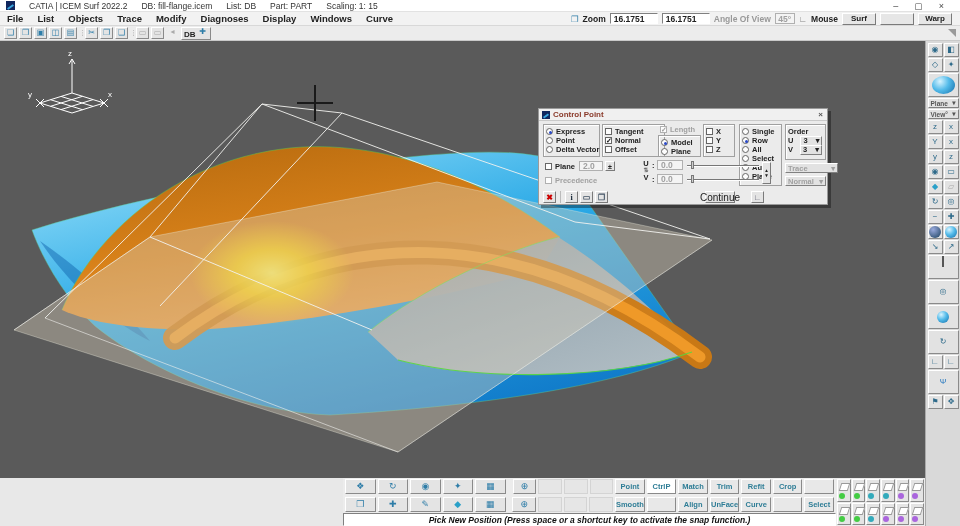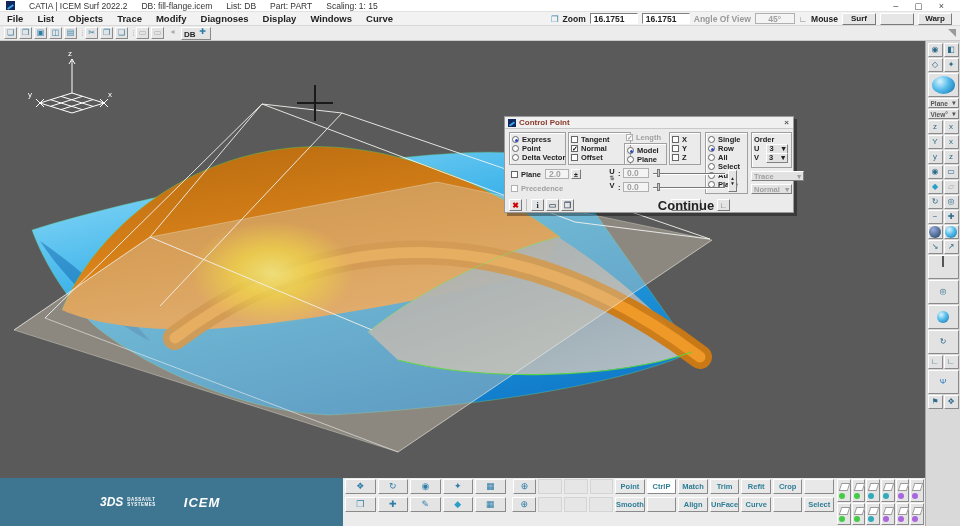--- a/index.html
+++ b/index.html
@@ -22,21 +22,21 @@
   .tbtn.gray { color:#aaa; }
   .tsep { width:4px; color:#9a9a9a; font-size:7px; text-align:center;}
   .db-box { display:flex; align-items:flex-end; gap:2px; border:1px solid; border-color:#fff #8a8a8a #8a8a8a #fff; padding:0 2px; height:13px; background:#e4e4e4;}
   .db-lbl { font-size:8px; font-weight:bold; color:#222;}
   .corner-tri { margin-left:auto; width:0; height:0; border-left:8px solid transparent; border-top:8px solid #9a9a9a;}
 
   
   .viewport { position:absolute; left:0; top:41px; width:925px; height:437px; background:#5a5a5a; overflow:hidden;}
 
   
-  .dlg { position:absolute; left:504px; top:108px; width:290px; height:97px; background:#ebebeb; border:1px solid #9a9a9a; box-shadow:3px 3px 0 rgba(0,0,0,0.35); font-size:7.5px; font-weight:bold; color:#222;margin-top:8px;}
+  .dlg { position:absolute; left:538px; top:108px; width:290px; height:97px; background:#ebebeb; border:1px solid #9a9a9a; box-shadow:3px 3px 0 rgba(0,0,0,0.35); font-size:7.5px; font-weight:bold; color:#222;}
   .dlg-title { height:12px; display:flex; align-items:center; gap:3px; padding:0 3px; border-bottom:1px solid #c9c9c9; background:#f0f0f0;}
   .dlg-title .t { color:#8a3a2a; font-size:8px;}
   .dlg-ico { width:8px; height:8px; background:#10265e; position:relative;}
   .dlg-ico::after { content:""; position:absolute; left:1px; top:4px; width:6px; height:2px; background:#39a7e0; transform:rotate(-35deg);}
   .dlg-x { margin-left:auto; color:#555; font-size:8px; padding-right:1px;}
   .gb { position:absolute; border:1px solid #a0a0a0; box-shadow:inset 1px 1px 0 #fff; padding:2px 2px;}
   .opt { display:flex; align-items:center; gap:3px; height:9px; white-space:nowrap;}
   .rd { width:7px; height:7px; border-radius:50%; border:1px solid #666; background:#fdfdfd; flex:0 0 auto; position:relative;}
   .rd.sel::after { content:""; position:absolute; left:1.5px; top:1.5px; width:3px; height:3px; border-radius:50%; background:#2a49c8;}
   .ck { width:7px; height:7px; border:1px solid #666; background:#fdfdfd; flex:0 0 auto; font-size:7px; line-height:6px; text-align:center; color:#111;}
@@ -106,21 +106,21 @@
     <span class="menu">Diagnoses</span>
     <span class="menu">Display</span>
     <span class="menu">Windows</span>
     <span class="menu">Curve</span>
     <span class="zoomctrl">
       <span style="color:#2e7da8;font-weight:normal">❐</span>
       <span>Zoom</span>
       <span class="fld" style="width:48px">16.1751</span>
       <span class="fld" style="width:48px">16.1751</span>
       <span style="color:#999">Angle Of View</span>
-      <span class="fld dis" style="width:40px;justify-content:center">45°</span>
+      <span class="fld dis" style="width:20px;justify-content:center">45°</span>
       <span style="color:#888">∟</span>
       <span>Mouse</span>
       <span class="mini-btn">Surf</span>
       <span class="mini-btn"></span>
       <span class="mini-btn">Warp</span>
     </span>
   </div>
 
   <div class="toolbar">
     <span class="tbtn">❏</span>
@@ -377,33 +377,24 @@
     <div class="ddl dis" style="position:absolute;left:246px;top:67px;width:41px">
         <span>Normal</span>
         <span>▾</span>
       </div>
 
     <div class="ftbtn" style="position:absolute;left:4px;top:82px;width:13px;height:12px;color:#c00">✖</div>
     <div style="position:absolute;left:21px;top:82px;width:1px;height:12px;background:#bbb"></div>
     <div class="ftbtn" style="position:absolute;left:26px;top:82px;width:13px;height:12px;font-family:'Liberation Serif',serif;font-weight:bold;color:#123">i</div>
     <div class="ftbtn" style="position:absolute;left:41px;top:82px;width:13px;height:12px;color:#456">▭</div>
     <div class="ftbtn" style="position:absolute;left:56px;top:82px;width:13px;height:12px;color:#456">❐</div>
-    <div class="ftbtn" style="position:absolute;left:166px;top:82px;width:30px;height:12px;font-size:13px;font-weight:bold">Continue</div>
+    <div class="ftbtn" style="position:absolute;left:166px;top:82px;width:30px;height:12px;font-size:10px;font-weight:normal">Continue</div>
     <div class="ftbtn" style="position:absolute;left:212px;top:82px;width:13px;height:12px;color:#667">∟</div>
   </div>
 
-  <div class="brand-band">
-    <span class="ds-logo">
-      <span class="ds-mark">3DS</span>
-      <span class="ds-text">
-        <span>DASSAULT</span><br><span>SYSTEMES</span>
-      </span>
-    </span>
-    <span class="icem-logo">ICEM</span>
-  </div>
 
   <div class="bottom-tools">
     <div class="btrow">
       <span class="ibtn">❖</span>
       <span class="ibtn">↻</span>
       <span class="ibtn">◉</span>
       <span class="ibtn">✦</span>
       <span class="ibtn">▦</span>
       <span style="width:3px"></span>
       <span class="ibtn sm">⊕</span>
@@ -432,20 +423,23 @@
       <span class="txtbtn">Smooth</span>
       <span class="txtbtn"></span>
       <span class="txtbtn">Align</span>
       <span class="txtbtn">UnFace</span>
       <span class="txtbtn">Curve</span>
       <span class="txtbtn"></span>
       <span class="txtbtn">Select</span>
     </div>
   </div>
 
+  <div class="statusbar">
+    <span>Pick New Position (Press space or a shortcut key to activate the snap function.)</span>
+  </div>
 
   <div class="minigrid">
     <span class="mbtn">
         <span class="sheet"></span>
         <span class="dot g"></span>
       </span>
     <span class="mbtn">
         <span class="sheet"></span>
         <span class="dot g"></span>
       </span>

